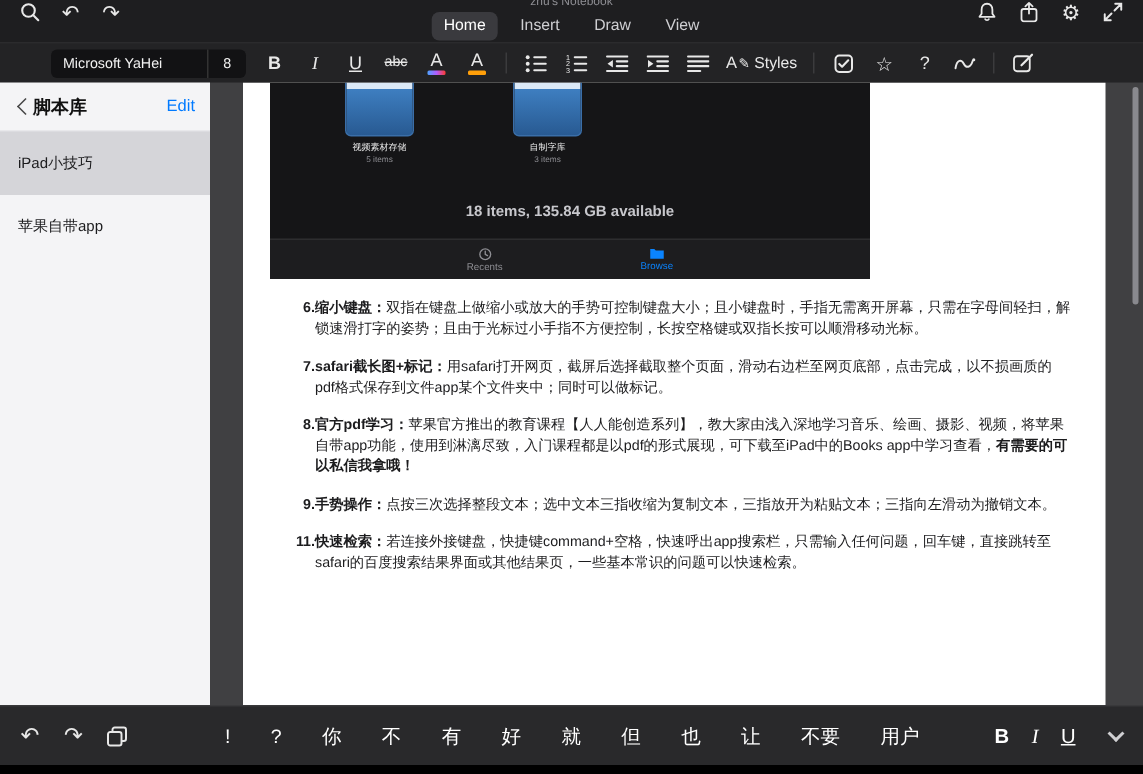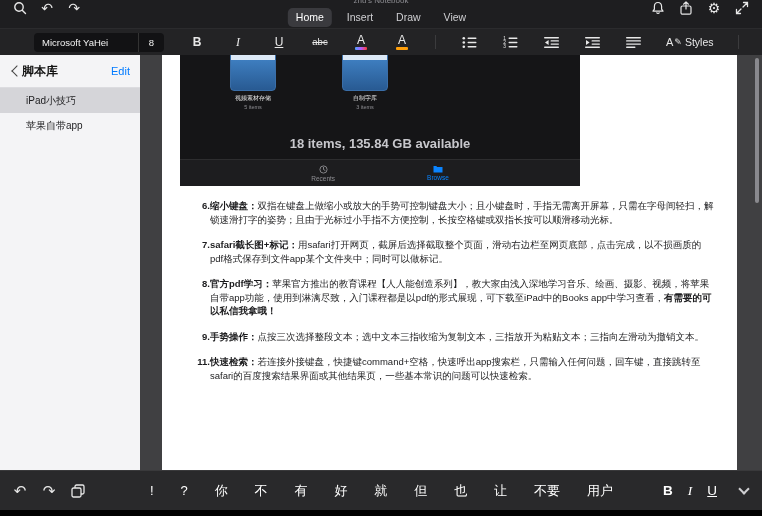--- a/index.html
+++ b/index.html
@@ -17,21 +17,21 @@
   .topbar-center{position:absolute;left:50%;transform:translateX(-50%);bottom:1px;text-align:center}
   .notebook-title{position:absolute;top:-24px;left:50%;transform:translateX(-50%);
     font-size:8px;color:#8e8e93;white-space:nowrap}
   .topbar .notebook-title{top:-4px}
   .tabs{display:flex;gap:7px;justify-content:center}
   .tab{color:#cfcfd2;font-size:10.5px;padding:3px 8px 4px;border-radius:5px;white-space:nowrap}
   .tab.active{background:#3a3a3e;color:#fff}
 
   
   .toolbar{height:27px;background:#232325;border-top:1px solid #2b2b2d;flex:none;
-    display:flex;align-items:center;padding:0 10px;gap:25px}
+    display:flex;align-items:center;padding:0 10px;gap:11px}
   .font-box{width:130px;height:19px;background:#121214;border-radius:4px;display:flex;
     align-items:center;color:#f2f2f2;font-size:9.5px;margin-left:24px;flex:none}
   .font-name{flex:1;padding-left:8px;white-space:nowrap;overflow:hidden}
   .font-size{width:26px;height:100%;display:flex;align-items:center;justify-content:center;
     border-left:1px solid #333}
   .tbtn{color:#e8e8e8;font-size:12px;min-width:16px;text-align:center;line-height:1;
     display:inline-flex;flex-direction:column;align-items:center;justify-content:center}
   .tbtn.bold{font-weight:bold}
   .tbtn.italic{font-style:italic;font-family:"Liberation Serif",serif}
   .tbtn.underl{text-decoration:underline}
@@ -46,37 +46,37 @@
 
   
   .main{flex:1;display:flex;min-height:0}
   .sidebar{width:140px;background:#f4f4f6;flex:none;display:flex;flex-direction:column}
   .sb-header{height:33px;display:flex;align-items:center;padding:0 10px 0 13px;
     border-bottom:1px solid #dcdce0;flex:none}
   .back-chevron{width:8px;height:8px;border-left:1.8px solid #444;border-bottom:1.8px solid #444;
     transform:rotate(45deg);flex:none}
   .sb-title{font-size:12px;font-weight:bold;color:#111;margin-left:1px;flex:1}
   .sb-edit{font-size:11px;color:#007aff}
-  .sb-item{height:25px;display:flex;align-items:center;padding-left:26px;font-size:10px;color:#1c1c1e}
+  .sb-item{height:42px;display:flex;align-items:center;padding-left:12px;font-size:10px;color:#1c1c1e}
   .sb-item.selected{background:#d5d5d9}
 
   .doc-area{flex:1;background:#404042;position:relative;overflow:hidden}
   .page{position:absolute;left:22px;top:0;width:575px;height:100%;background:#fff;padding:0 17px 0 18px}
   .scroll-thumb{position:absolute;right:3px;top:3px;width:4px;height:145px;background:#97979b;
     border-radius:2px;opacity:.85}
 
   
   .embed{width:400px;height:131px;background:#151517;position:relative;overflow:hidden;margin-bottom:13px}
   .folders{position:absolute;top:-6px;left:46px;display:flex;gap:58px}
   .folder{width:54px;text-align:center}
   .thumb{width:46px;height:42px;margin:0 auto;border-radius:4px;border:1px solid #3a6ea8;
     background:linear-gradient(180deg,#dce9f7 0%,#dce9f7 24%,#3e7ec0 24%,#285a92 100%)}
   .folder-name{font-size:6px;color:#e8e8e8;margin-top:3px;white-space:nowrap}
   .folder-count{font-size:5.5px;color:#8e8e93;margin-top:1px}
-  .storage{position:absolute;top:81px;left:0;width:100%;text-align:center;font-size:13px;
+  .storage{position:absolute;top:81px;left:0;width:100%;text-align:center;font-size:10px;
     font-weight:bold;color:#c7c7cc}
   .embed-tabbar{position:absolute;bottom:0;left:0;right:0;height:27px;background:#1d1d1f;
     border-top:1px solid #2d2d2f;display:flex;justify-content:center;gap:92px;align-items:center}
   .embed-tab{display:flex;flex-direction:column;align-items:center;gap:1px;font-size:6.5px}
   .embed-tab .lbl-gray{color:#8e8e93}
   .embed-tab .lbl-blue{color:#0a84ff}
 
   
   .doc-item{display:flex;margin-bottom:12px;color:#1c1c1e}
   .doc-num{width:22px;flex:none;text-align:right;font-weight:bold;font-size:9.5px;

